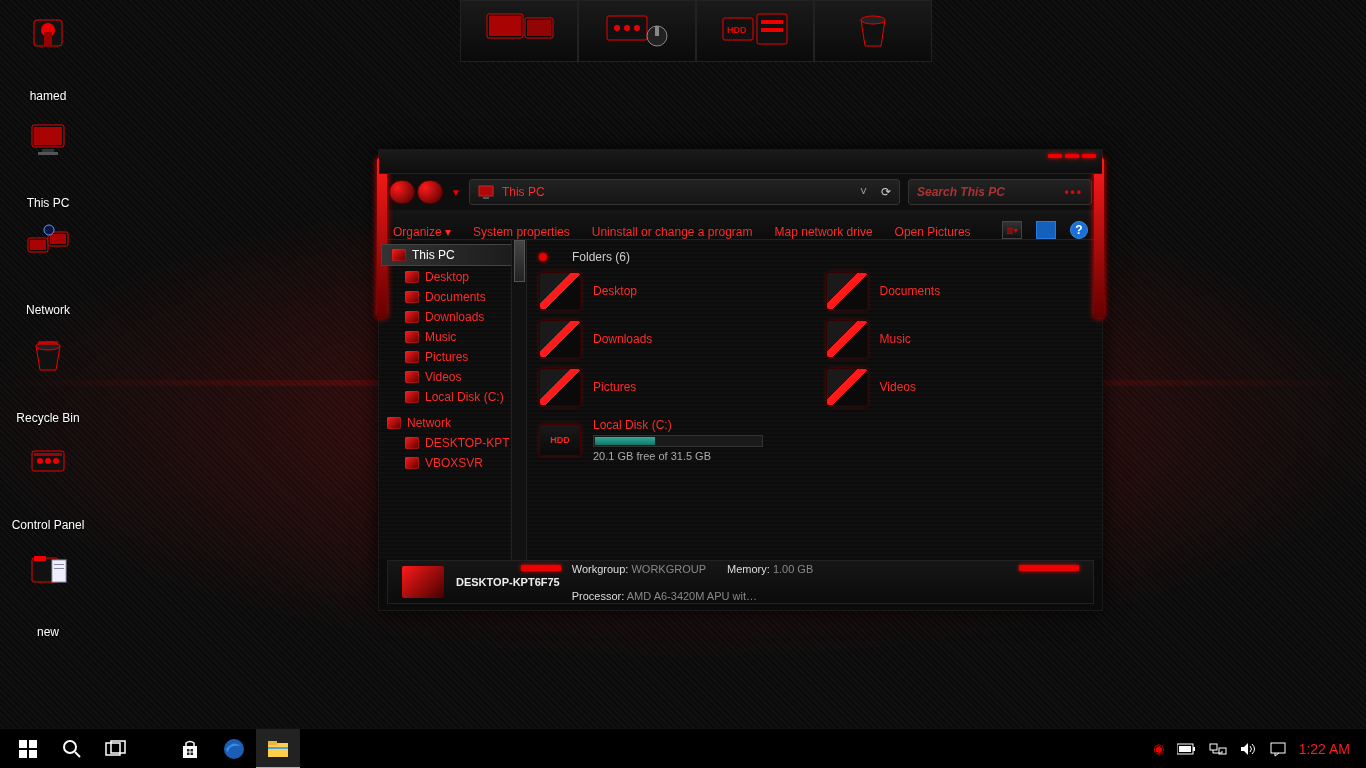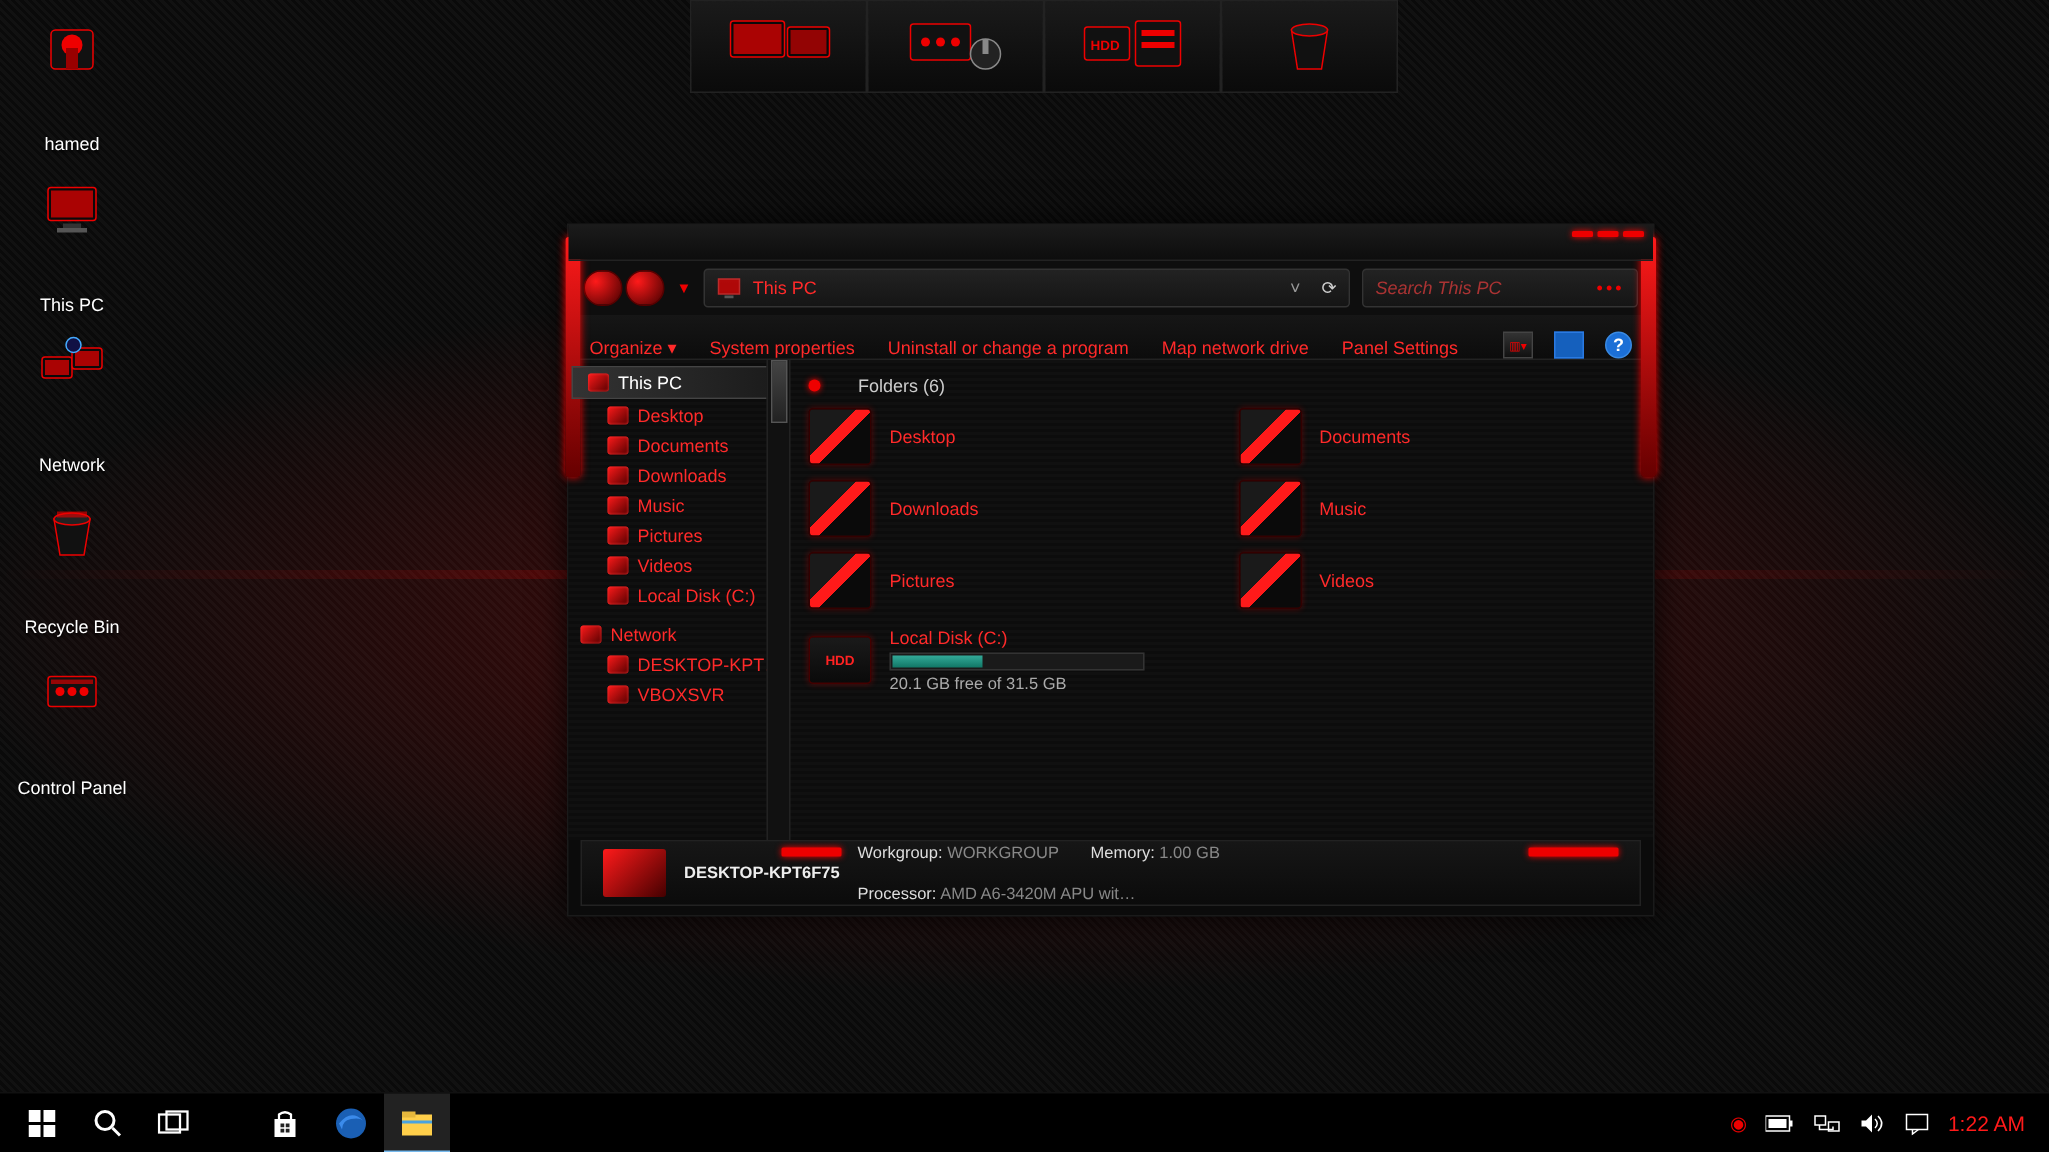--- a/index.html
+++ b/index.html
@@ -34,21 +34,21 @@
   .titlebar { height: 24px; background: linear-gradient(#1b1b1b,#0d0d0d); border-bottom:1px solid #222; position:relative; }
   .titlebar .close-marks { position:absolute; right:6px; top:4px; display:flex; gap:3px; }
   .titlebar .close-marks span{width:14px;height:4px;background:#e00;border-radius:1px;box-shadow:0 0 4px #f00;}
   .addrbar { height: 36px; display: flex; align-items: center; gap: 8px; padding: 0 10px; background: #0e0e0e; }
   .navbtns { display:flex; gap:2px; }
   .navbtns .nb { width:26px; height:24px; background: radial-gradient(circle at 30% 30%, #ff1a1a, #400); border-radius:12px; border:1px solid #500;}
   .dropcaret{color:#e00;font-size:10px;}
   .addr { flex:1; height:26px; background:linear-gradient(#222,#151515); border:1px solid #333; border-radius:3px; display:flex; align-items:center; padding:0 8px; gap:8px; color:#ff2a2a; font-size:12px; }
   .addr .seg { color:#ff2a2a; }
   .addr .ref { margin-left:auto; color:#999; }
-  .search { width:184px; height:26px; background:linear-gradient(#222,#151515); border:1px solid #333; border-radius:3px; display:flex; align-items:center; padding:0 8px; color:#a33; font-size:12px; font-style:italic; justify-content:space-between;}
+  .search { width:184px; height:26px; background:linear-gradient(#222,#151515); border:1px solid #333; border-radius:3px; display:flex; align-items:center; padding:0 8px; color:#a33; font-size:12px; font-style:italic; justify-content:space-between;font-weight:bold;}
   .toolbar { height: 30px; display:flex; align-items:flex-end; gap:22px; padding:0 14px; background: linear-gradient(#161616,#0c0c0c); border-bottom:1px solid #222; font-size:12px; color:#ff2a2a; }
   .toolbar .tb { cursor:pointer; }
   .toolbar .right { margin-left:auto; display:flex; align-items:center; gap:14px; }
   .toolbar .viewbtn{width:20px;height:18px;background:linear-gradient(#333,#111);border:1px solid #444;display:flex;align-items:center;justify-content:center;}
   .toolbar .panelbtn{width:20px;height:18px;background:#1560bd;border:1px solid #2a7ae2;}
   .toolbar .helpbtn{width:18px;height:18px;border-radius:50%;background:#1b6fd6;color:#fff;font-size:12px;font-weight:bold;display:flex;align-items:center;justify-content:center;border:1px solid #3a8ae2;}
   .body { display:flex; height: 320px; background: repeating-linear-gradient(#101010 0 2px,#0c0c0c 2px 4px); }
   .tree { width:148px; border-right:1px solid #222; padding:4px 0; font-size:12px; overflow:hidden; position:relative;}
   .tree .scroll{position:absolute;right:0;top:0;bottom:0;width:15px;background:#111;border-left:1px solid #222;}
   .tree .scroll .thumb{position:absolute;top:0;left:2px;width:11px;height:42px;background:linear-gradient(#444,#222);border:1px solid #555;}
@@ -144,20 +144,32 @@
         <svg width="44" height="44">
           <rect x="6" y="12" width="32" height="20" rx="2" fill="#111" stroke="#e00"></rect>
           <circle cx="14" cy="22" r="3" fill="#e00"></circle>
           <circle cx="22" cy="22" r="3" fill="#e00"></circle>
           <circle cx="30" cy="22" r="3" fill="#e00"></circle>
           <rect x="8" y="14" width="28" height="3" fill="#e00" opacity="0.6"></rect>
         </svg>
       </div>
     <div class="lbl">Control Panel</div>
   </div>
+  <div class="dicon">
+    <div class="glyph">
+        <svg width="44" height="44">
+          <rect x="6" y="12" width="26" height="24" rx="2" fill="#111" stroke="#e00"></rect>
+          <rect x="8" y="10" width="12" height="5" fill="#e00"></rect>
+          <rect x="26" y="14" width="14" height="22" fill="#eef" stroke="#99a"></rect>
+          <rect x="28" y="18" width="10" height="1" fill="#889"></rect>
+          <rect x="28" y="22" width="10" height="1" fill="#889"></rect>
+        </svg>
+      </div>
+    <div class="lbl">new</div>
+  </div>
 </div>
 
 <div class="dock">
   <div class="cell">
       <svg width="80" height="46">
         <rect x="8" y="6" width="36" height="24" rx="2" fill="#0a0a0a" stroke="#e00"></rect>
         <rect x="10" y="8" width="32" height="20" fill="#e00" opacity="0.7"></rect>
         <rect x="46" y="10" width="28" height="20" rx="2" fill="#0a0a0a" stroke="#e00"></rect>
         <rect x="48" y="12" width="24" height="16" fill="#e00" opacity="0.6"></rect>
       </svg>
@@ -216,21 +228,21 @@
     <div class="search">
       <span>Search This PC</span>
       <span style="color:#e00;font-style:normal;letter-spacing:2px;">•••</span>
     </div>
   </div>
   <div class="toolbar">
     <span class="tb">Organize ▾</span>
     <span class="tb">System properties</span>
     <span class="tb">Uninstall or change a program</span>
     <span class="tb">Map network drive</span>
-    <span class="tb">Panel Settings</span>
+    <span class="tb">Open Pictures</span>
     <div class="right">
       <div class="viewbtn">
           <span style="color:#e00;font-size:8px;">▥▾</span>
         </div>
       <div class="panelbtn"></div>
       <div class="helpbtn">?</div>
     </div>
   </div>
   <div class="body">
     <div class="tree">

